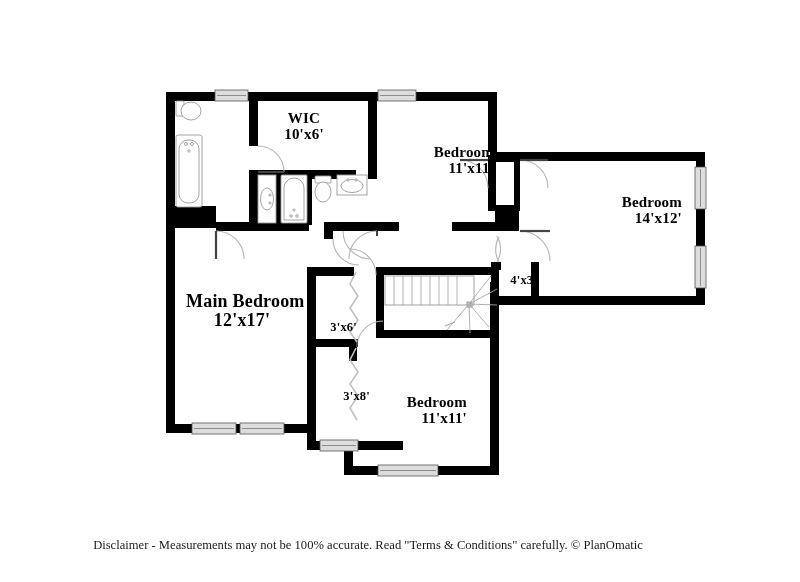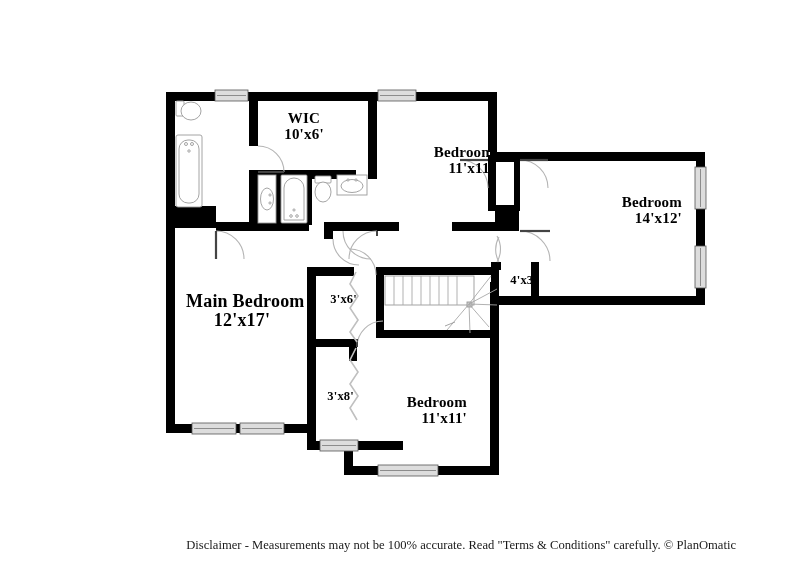--- a/index.html
+++ b/index.html
@@ -41,21 +41,21 @@
   .room-label .rl-dim { display: block; }
   .label-main   { font-size: 18px; }
   .label-bed    { font-size: 15px; text-align: right; }
   .label-wic    { font-size: 15px; }
   .label-closet { font-size: 12.5px; text-align: right; }
   #disclaimer {
     position: absolute;
     left: 0;
     top: 538px;
     width: 736px;
-    text-align: right;
+    text-align: center;
     font-size: 12.6px;
     color: #1a1a1a;
     font-family: "Liberation Serif", "DejaVu Serif", serif;
     white-space: nowrap;
   }
 </style>
 </head>
 <body>
 
 <div id="floorplan-root">
@@ -325,25 +325,25 @@
   <div class="room-label label-main" style="left:186px; top:292px; width:112px;">
     <span class="rl-name">Main Bedroom</span>
     <span class="rl-dim">12'x17'</span>
   </div>
 
   <div class="room-label label-bed" style="left:353px; top:394px; width:114px;">
     <span class="rl-name">Bedroom</span>
     <span class="rl-dim">11'x11'</span>
   </div>
 
-  <div class="room-label label-closet" style="left:313px; top:293px; width:44px;">
+  <div class="room-label label-closet" style="left:313px; top:321px; width:44px;">
     <span class="rl-dim">3'x6'</span>
   </div>
 
-  <div class="room-label label-closet" style="left:310px; top:390px; width:44px;">
+  <div class="room-label label-closet" style="left:326px; top:390px; width:44px;">
     <span class="rl-dim">3'x8'</span>
   </div>
 
   <div class="room-label label-closet" style="left:493px; top:274px; width:44px;">
     <span class="rl-dim">4'x3'</span>
   </div>
 
   <div id="disclaimer">Disclaimer - Measurements may not be 100% accurate. Read "Terms &amp; Conditions" carefully. © PlanOmatic</div>
 
 </div>

